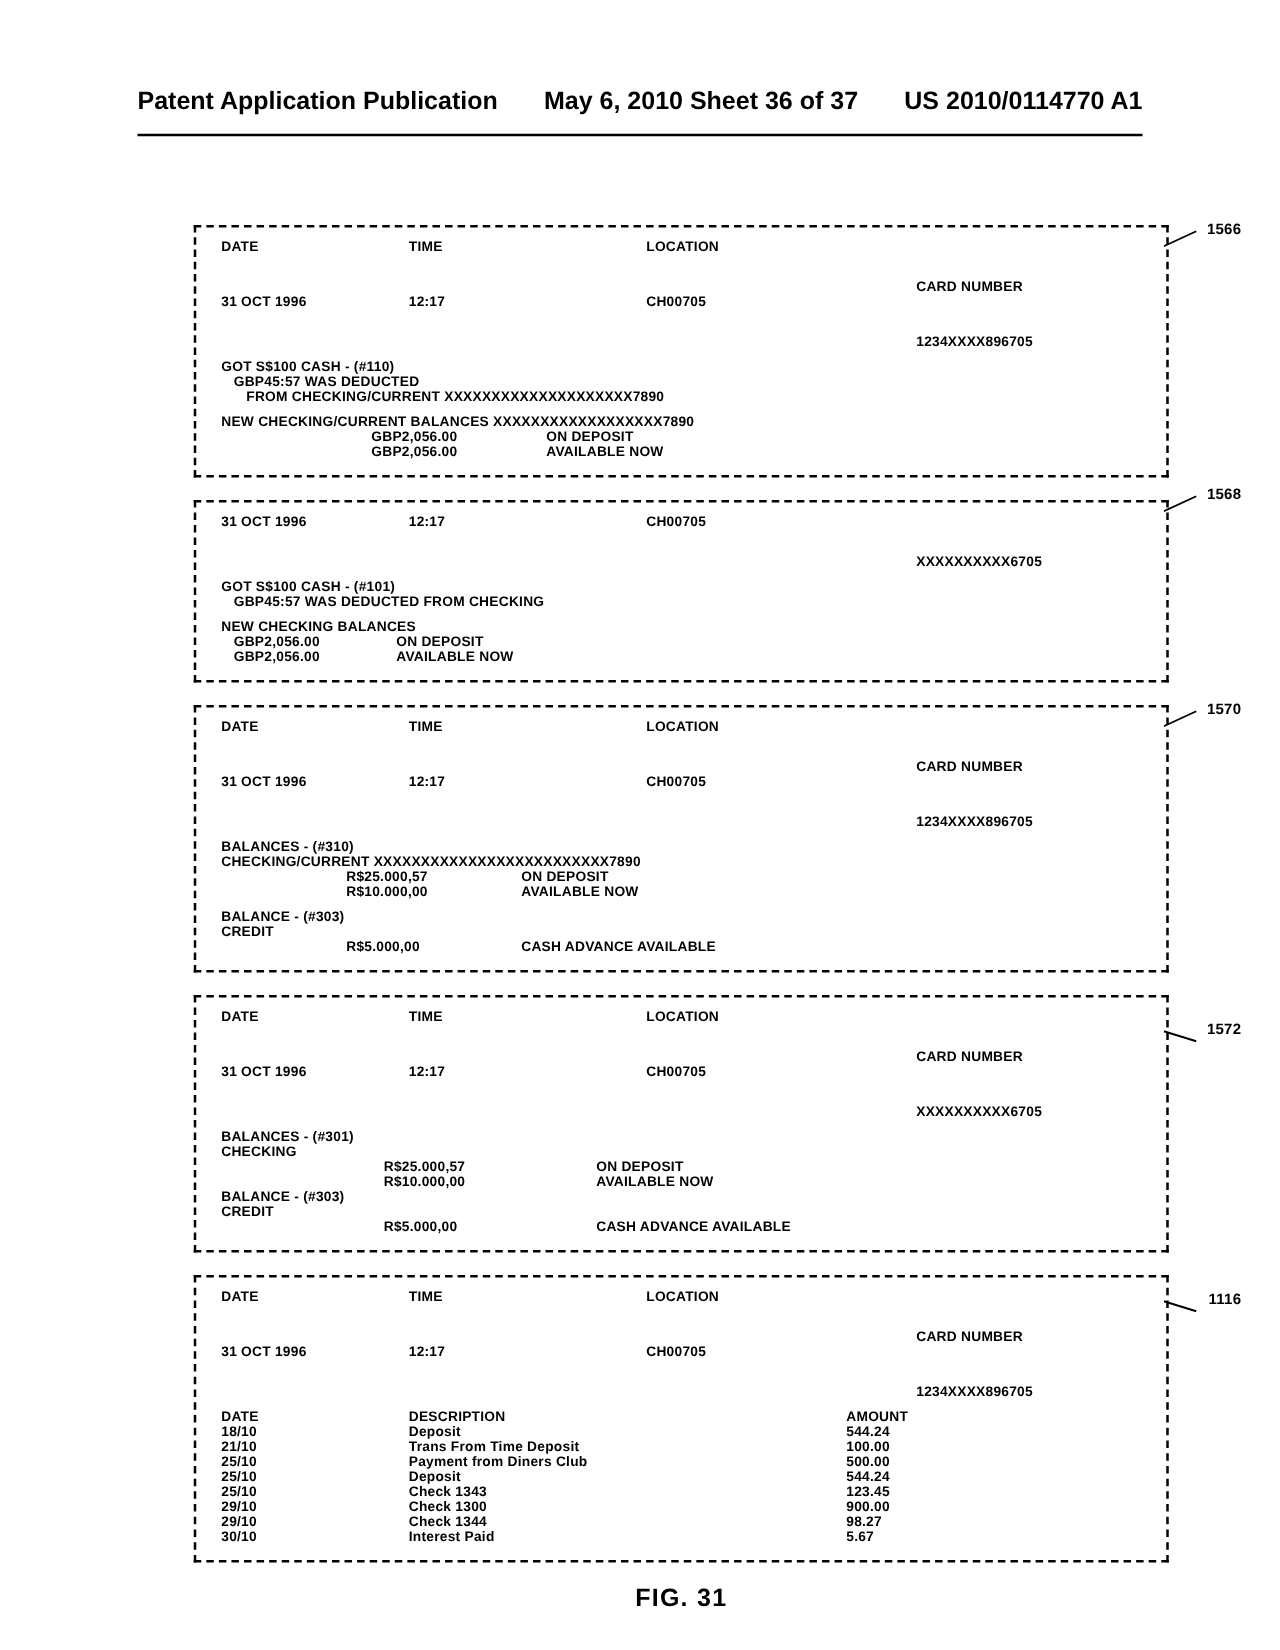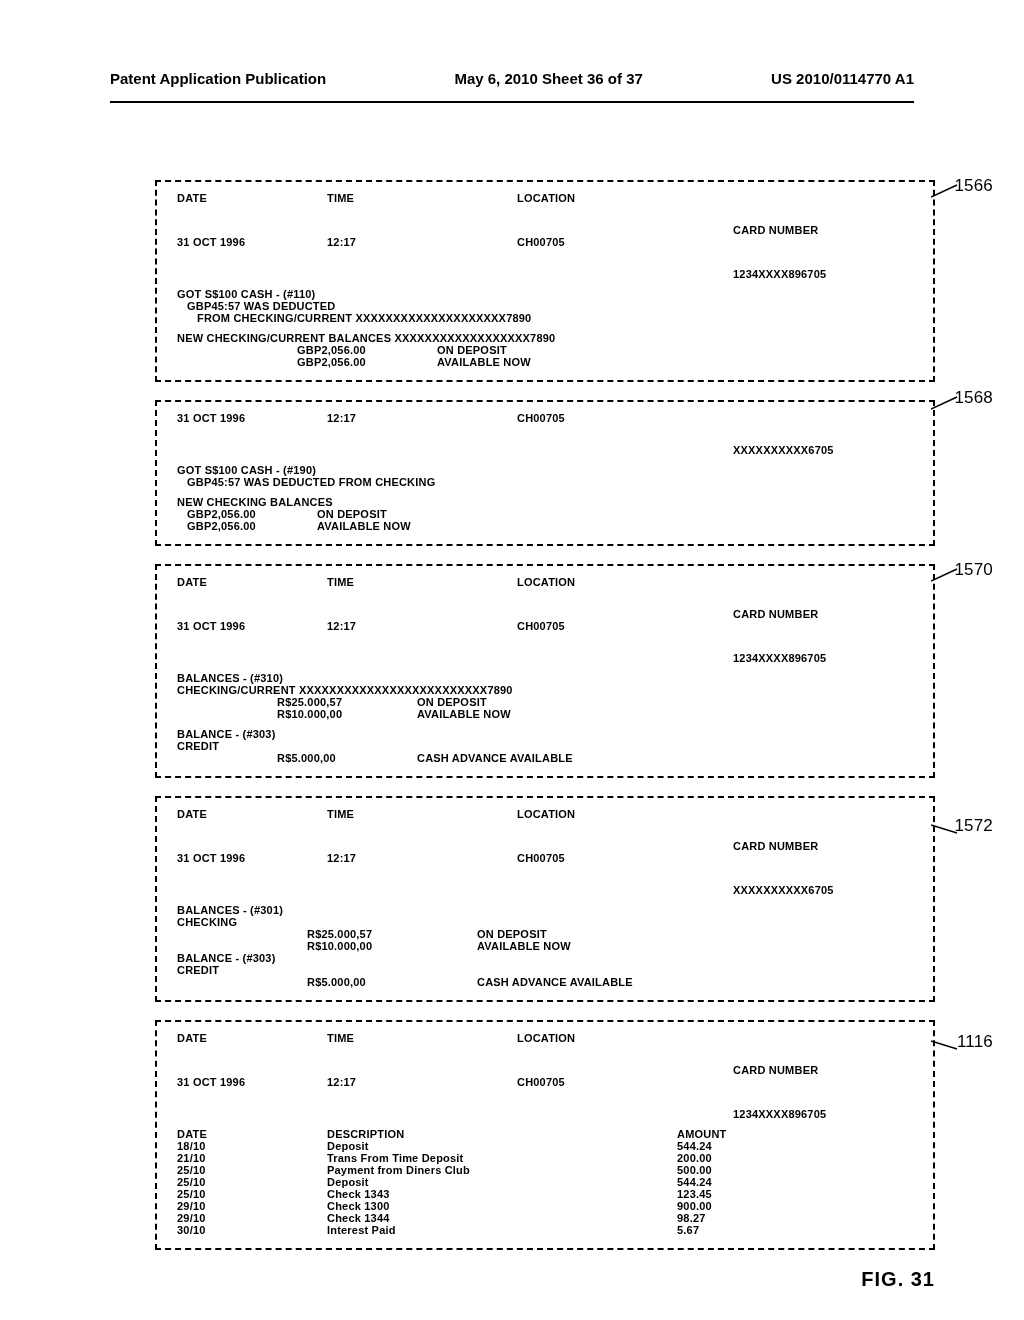--- a/index.html
+++ b/index.html
@@ -12,21 +12,21 @@
   .page {
     width: 1024px;
     height: 1320px;
     position: relative;
     box-sizing: border-box;
   }
   .topbar {
     display: flex;
     justify-content: space-between;
     padding: 70px 110px 10px 110px;
-    font-size: 15px;
+    font-size: 20px;
     font-weight: bold;
   }
   .toprule {
     border: none;
     border-top: 2px solid #000;
     margin: 4px 110px 0 110px;
   }
   .figure-area {
     position: absolute;
     left: 155px;
@@ -53,30 +53,30 @@
   .row { display:flex; }
   .sp { height: 8px; }
   .indent1 { padding-left: 10px; }
   .indent2 { padding-left: 20px; }
   .bal-row { display:flex; }
   .bal-amt { width:140px; padding-left:120px; }
   .bal-l  { }
   .callout {
     position: absolute;
     right: -60px;
-    font-size: 17px;
-    font-weight: normal;
+    font-size: 12px;
+    font-weight: bold;
   }
   .callout svg { position:absolute; right:34px; top:7px; }
   .tx-row { display:flex; }
   .tx-date { width: 150px; }
   .tx-desc { width: 350px; }
   .tx-amt  { width: 100px; }
   .fig-label {
-    text-align: right;
+    text-align: center;
     font-size: 20px;
     font-weight: bold;
     margin-top: 18px;
     letter-spacing: 1px;
   }
   .bal4 { display:flex; }
   .bal4-a { width:170px; padding-left:130px;}
   .bal4-b { }
 </style>
 </head>
@@ -135,21 +135,21 @@
             <line x1="0" y1="14" x2="26" y2="2" stroke="#000" stroke-width="1.5"></line>
           </svg>
       </div>
       <div class="hdr">
         <div class="col-date">31 OCT 1996</div>
         <div class="col-time">12:17</div>
         <div class="col-loc">CH00705</div>
         <div class="col-card">XXXXXXXXXX6705</div>
       </div>
       <div class="sp"></div>
-      <div>GOT S$100 CASH - (#190)</div>
+      <div>GOT S$100 CASH - (#101)</div>
       <div class="indent1">GBP45:57 WAS DEDUCTED FROM CHECKING</div>
       <div class="sp"></div>
       <div>NEW CHECKING BALANCES</div>
       <div class="row">
           <div style="width:10px"></div>
           <div style="width:130px">GBP2,056.00</div>
           <div>ON DEPOSIT</div>
         </div>
       <div class="row">
           <div style="width:10px"></div>
@@ -262,21 +262,21 @@
       </div>
       <div id="tx-rows">
           <div class="tx-row">
             <div class="tx-date">18/10</div>
             <div class="tx-desc">Deposit</div>
             <div class="tx-amt">544.24</div>
           </div>
           <div class="tx-row">
             <div class="tx-date">21/10</div>
             <div class="tx-desc">Trans From Time Deposit</div>
-            <div class="tx-amt">200.00</div>
+            <div class="tx-amt">100.00</div>
           </div>
           <div class="tx-row">
             <div class="tx-date">25/10</div>
             <div class="tx-desc">Payment from Diners Club</div>
             <div class="tx-amt">500.00</div>
           </div>
           <div class="tx-row">
             <div class="tx-date">25/10</div>
             <div class="tx-desc">Deposit</div>
             <div class="tx-amt">544.24</div>

